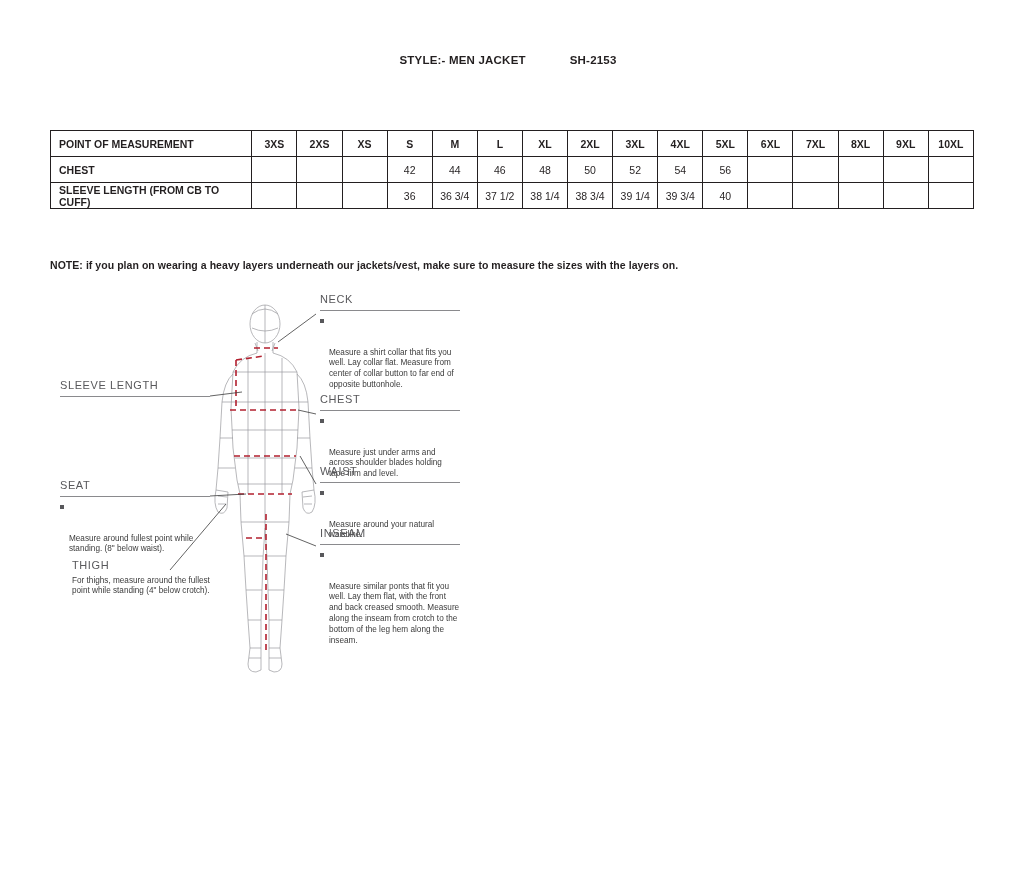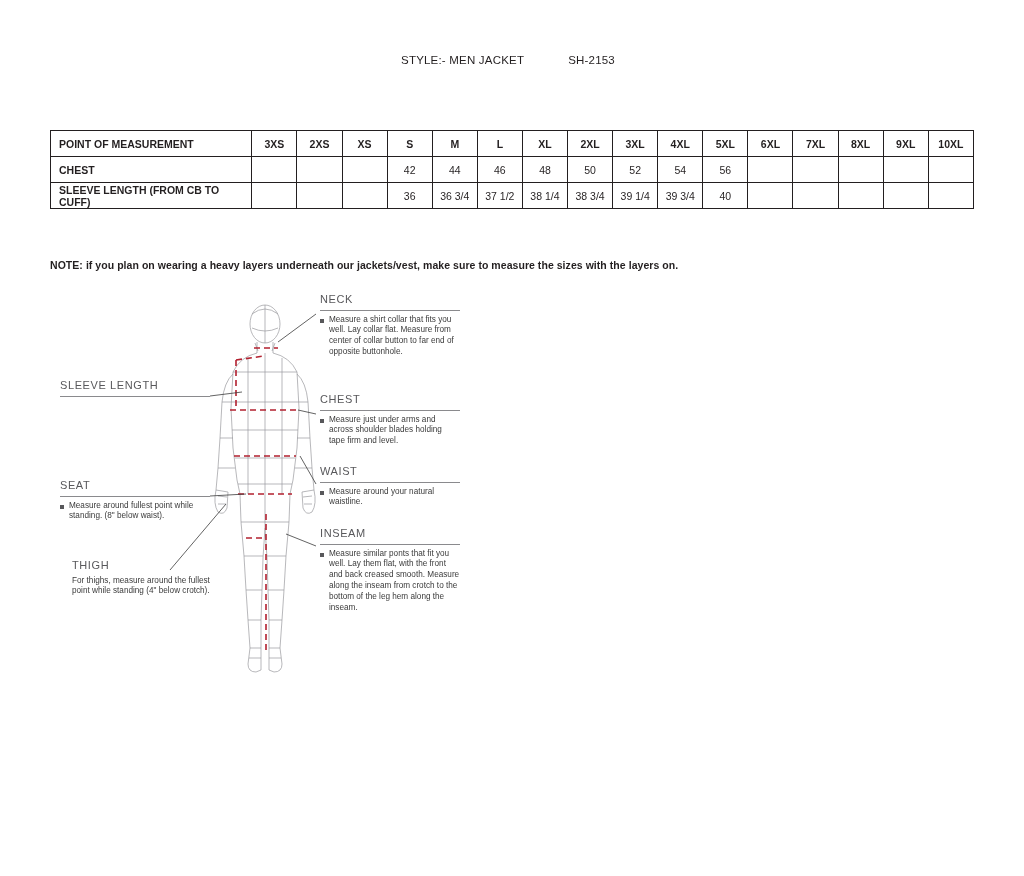--- a/index.html
+++ b/index.html
@@ -17,21 +17,21 @@
   }
 
   
   .doc-header {
     position: absolute;
     top: 54px;
     left: 0;
     width: 1016px;
     text-align: center;
     font-size: 11.5px;
-    font-weight: normal;
+    font-weight: bold;
     letter-spacing: .2px;
   }
   .doc-header .style-label { margin-right: 44px; }
 
   
   .size-table {
     position: absolute;
     top: 130px;
     left: 50px;
     width: 924px;
@@ -104,21 +104,21 @@
   .callout .c-body {
     display: flex;
     gap: 5px;
   }
   .callout .c-bullet {
     width: 4px; height: 4px;
     background: #58585b;
     margin-top: 4px;
     flex: 0 0 4px;
   }
-  .callout .c-text { flex: 1; }
+  .callout .c-text { flex: 1; margin-top: 33px; }
 
   
   #callout-sleeve { left: 10px;  top: 90px;  width: 150px; }
   #callout-seat   { left: 10px;  top: 190px; width: 150px; }
   #callout-thigh  { left: 22px;  top: 270px; width: 150px; }
   #callout-thigh .c-title { padding-left: 0; }
 
   
   #callout-neck   { left: 270px; top: 4px;   width: 140px; }
   #callout-chest  { left: 270px; top: 104px; width: 140px; }

